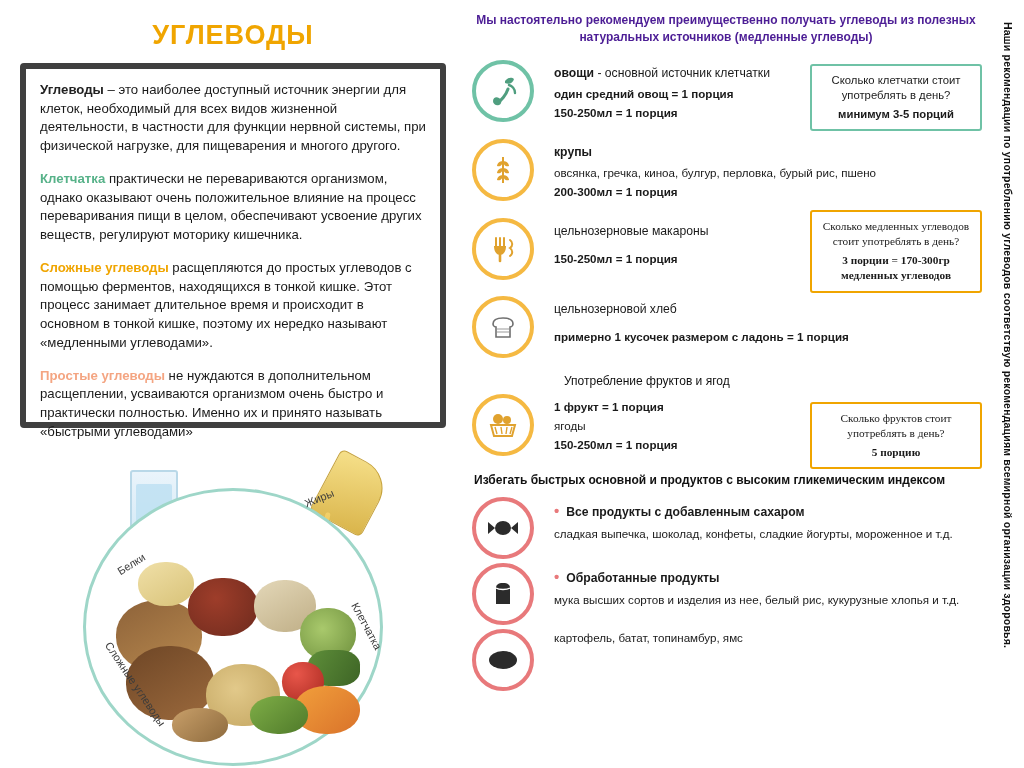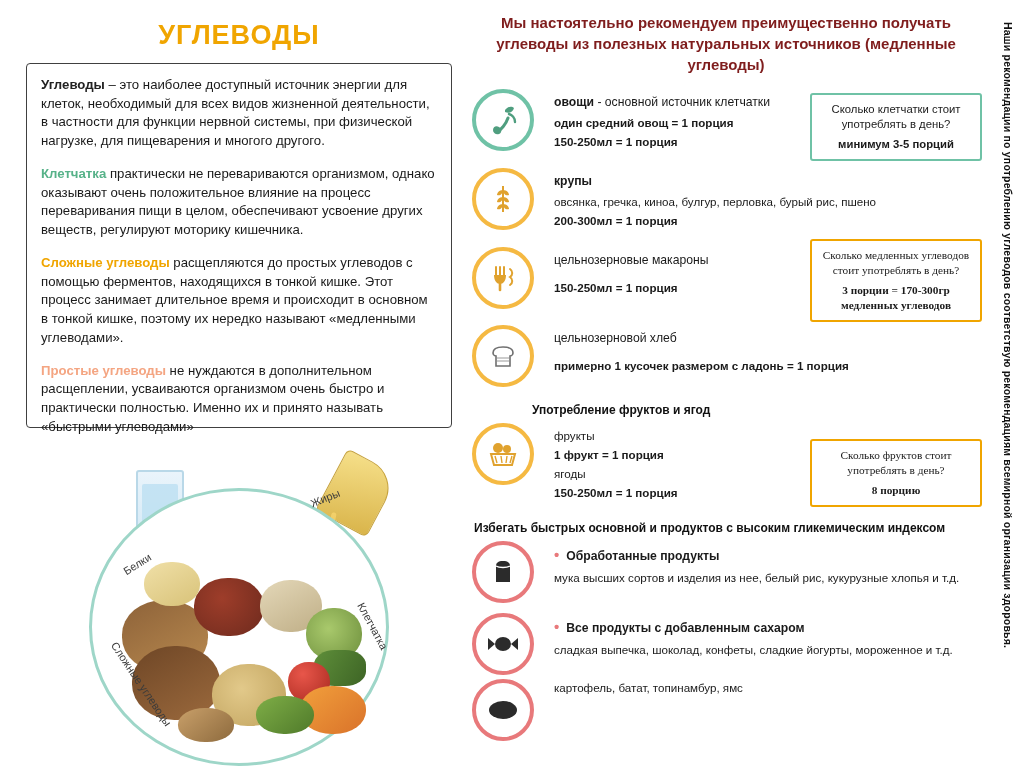--- a/index.html
+++ b/index.html
@@ -9,30 +9,30 @@
     background:#ffffff;
     font-family:"Liberation Sans", sans-serif;
     color:#1a1a1a;
     position:relative;
     overflow:hidden;
   }
   .page { position:relative; width:1024px; height:768px; }
 
   
   .left-col {
-    position:absolute; left:16px; top:8px; width:446px; height:752px;
+    position:absolute; left:10px; top:8px; width:446px; height:752px;
   }
   .title {
     font-size:27px; font-weight:bold; color:#f0a500;
     letter-spacing:1px; text-align:center;
     margin-top:12px; margin-bottom:12px;
     text-shadow:0 1px 0 #fff;
   }
   .intro-box {
-    margin:0 10px; border:1px solid #404040; border-radius:4px;
+    margin:0 10px; border:6px solid #404040; border-radius:4px;
     padding:12px 14px 6px 14px; background:#fff;
     height:365px;
   }
   .intro-box p {
     margin:0 0 14px 0; font-size:13.2px; line-height:1.42; color:#1a1a1a;
   }
   .intro-box p:last-child { margin-bottom:0; }
   .kw-dark { font-weight:bold; color:#222; }
   .kw-green { font-weight:bold; color:#57b289; }
   .kw-orange { font-weight:bold; color:#f0a500; }
@@ -74,22 +74,22 @@
     position:absolute; font-size:11px; color:#3b3b3b; white-space:nowrap;
   }
   .lbl-belki { left:48px; top:108px; transform:rotate(-32deg); }
   .lbl-zhiry { right:64px; top:42px; transform:rotate(-22deg); }
   .lbl-kletchatka { right:6px; top:170px; transform:rotate(62deg); }
   .lbl-slozhnye { left:18px; top:228px; transform:rotate(56deg); }
 
   
   .right-col { position:absolute; left:466px; top:8px; width:520px; }
   .rc-header {
-    font-size:15px; font-weight:bold; text-align:center; line-height:1.4;
-    margin:4px 6px 14px 6px; color:#7f1d1d;
+    font-size:12px; font-weight:bold; text-align:center; line-height:1.4;
+    margin:4px 6px 14px 6px; color:#4c1d95;
   }
   .row {
     position:relative; display:flex; align-items:flex-start;
     margin-bottom:6px;
   }
   .icon-circle {
     width:62px; height:62px; border-radius:50%;
     border:4px solid #6fc2a6; flex:0 0 62px;
     display:flex; align-items:center; justify-content:center;
     background:#fff; margin-left:6px;
@@ -239,74 +239,73 @@
           <path d="M7 14c0-4 4-6 10-6s10 2 10 6c0 2-2 3-3 3v10H10V17c-1 0-3-1-3-3z" fill="#fff" stroke="#6f6f6f" stroke-width="1.6"></path>
           <path d="M11 19h12M11 22h12" stroke="#9a9a9a" stroke-width="1.2"></path>
         </svg>
       </div>
       <div class="row-text" style="width:420px;">
         <div class="t1" style="margin-bottom:14px;">цельнозерновой хлеб</div>
         <div class="t2 b">примерно 1 кусочек размером с ладонь = 1 порция</div>
       </div>
     </div>
 
-    <div class="section-label" style="margin-left:66px; font-weight:bold;">Употребление фруктов и ягод</div>
+    <div class="section-label" style="margin-left:98px; font-weight:normal;">Употребление фруктов и ягод</div>
 
     <div class="row" style="margin-top:6px;">
       <div class="icon-circle orange">
         <svg width="36" height="34" viewBox="0 0 36 34">
           <circle cx="13" cy="11" r="5" fill="#e0a22e"></circle>
           <circle cx="22" cy="12" r="4" fill="#e0a22e"></circle>
           <path d="M6 17h24l-3 11H9z" fill="none" stroke="#e0a22e" stroke-width="2"></path>
           <path d="M10 19l2 7M16 19l1 7M22 19l-1 7M27 19l-2 7" stroke="#e0a22e" stroke-width="1.4"></path>
         </svg>
       </div>
       <div class="row-text">
-        <div class="t2">фрукты</div>
         <div class="t2 b">1 фрукт = 1 порция</div>
         <div class="t2">ягоды</div>
         <div class="t2 b">150-250мл = 1 порция</div>
       </div>
-      <div class="note-box orange" style="top:16px;">
+      <div class="note-box orange" style="top:8px;">
         <span>Сколько фруктов стоит употреблять в день?</span>
-        <span class="nb-strong">8 порцию</span>
+        <span class="nb-strong">5 порцию</span>
       </div>
     </div>
 
     <div class="section-label bold">Избегать быстрых основной и продуктов с высоким гликемическим индексом</div>
-
-    <div class="bullet-row" style="margin-top:2px;">
-      <div class="icon-circle red">
-        <svg width="32" height="30" viewBox="0 0 32 30">
-          <path d="M9 9c0-3 2-5 7-5s7 2 7 5v16H9z" fill="#2b2b2b"></path>
-          <path d="M9 9c3 2 11 2 14 0" stroke="#fff" stroke-width="1.4" fill="none"></path>
-        </svg>
-      </div>
-      <div class="bullet-text">
-        <div class="bullet-title">Обработанные продукты</div>
-        <div class="bullet-sub">мука высших сортов и изделия из нее, белый рис, кукурузные хлопья и т.д.</div>
-      </div>
-    </div>
 
     <div class="bullet-row" style="margin-top:10px;">
       <div class="icon-circle red">
         <svg width="36" height="28" viewBox="0 0 36 28">
           <ellipse cx="18" cy="14" rx="8" ry="7" fill="#2b2b2b"></ellipse>
           <path d="M10 14L3 8v12z" fill="#2b2b2b"></path>
           <path d="M26 14l7-6v12z" fill="#2b2b2b"></path>
         </svg>
       </div>
       <div class="bullet-text">
         <div class="bullet-title">Все продукты с добавленным сахаром</div>
         <div class="bullet-sub">сладкая выпечка, шоколад, конфеты, сладкие йогурты, мороженное и т.д.</div>
       </div>
     </div>
 
     <div class="bullet-row" style="margin-top:2px;">
       <div class="icon-circle red">
+        <svg width="32" height="30" viewBox="0 0 32 30">
+          <path d="M9 9c0-3 2-5 7-5s7 2 7 5v16H9z" fill="#2b2b2b"></path>
+          <path d="M9 9c3 2 11 2 14 0" stroke="#fff" stroke-width="1.4" fill="none"></path>
+        </svg>
+      </div>
+      <div class="bullet-text">
+        <div class="bullet-title">Обработанные продукты</div>
+        <div class="bullet-sub">мука высших сортов и изделия из нее, белый рис, кукурузные хлопья и т.д.</div>
+      </div>
+    </div>
+
+    <div class="bullet-row" style="margin-top:2px;">
+      <div class="icon-circle red">
         <svg width="36" height="28" viewBox="0 0 36 28">
           <ellipse cx="18" cy="14" rx="14" ry="9" fill="#2b2b2b"></ellipse>
         </svg>
       </div>
       <div class="bullet-text">
         <div class="bullet-sub">картофель, батат, топинамбур, ямс</div>
       </div>
     </div>
 
   </div>

